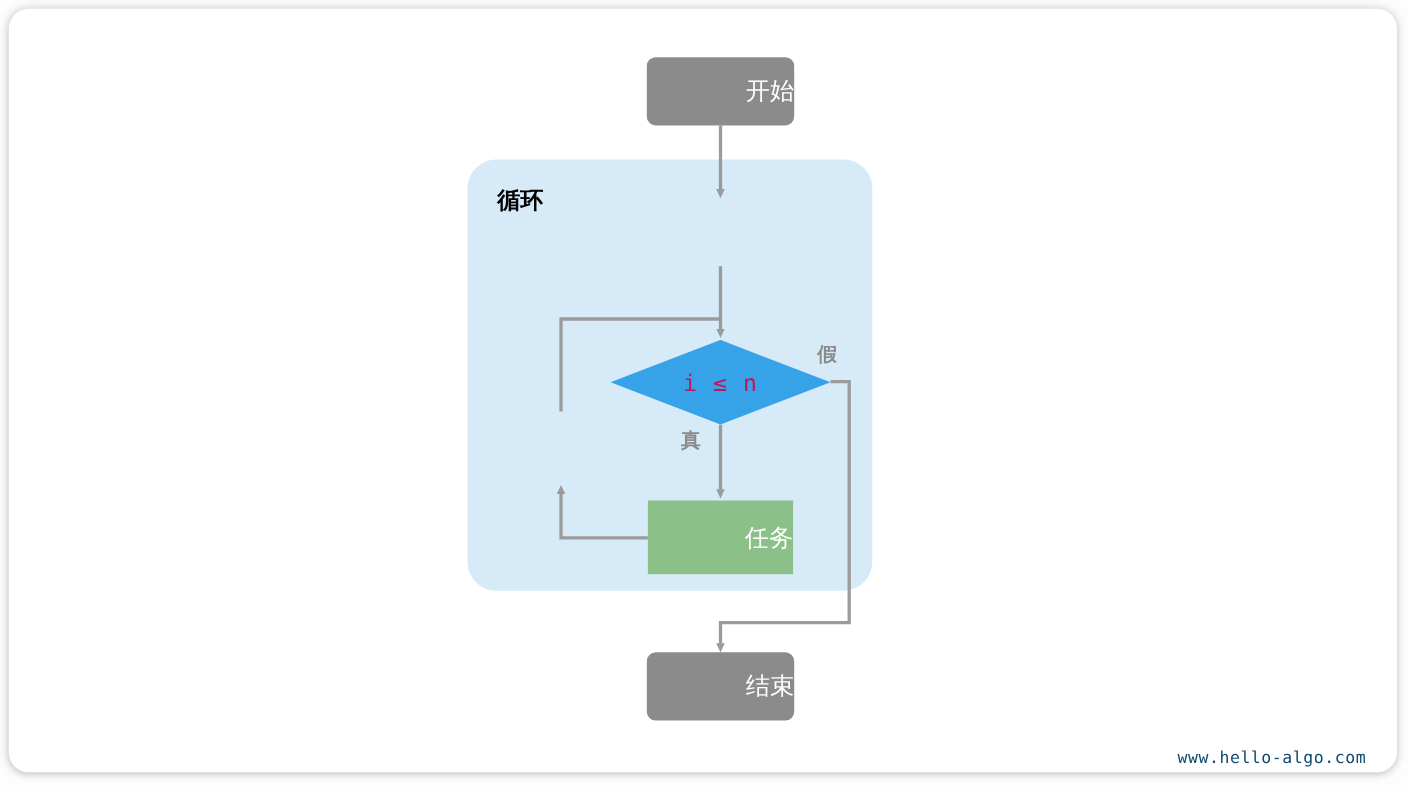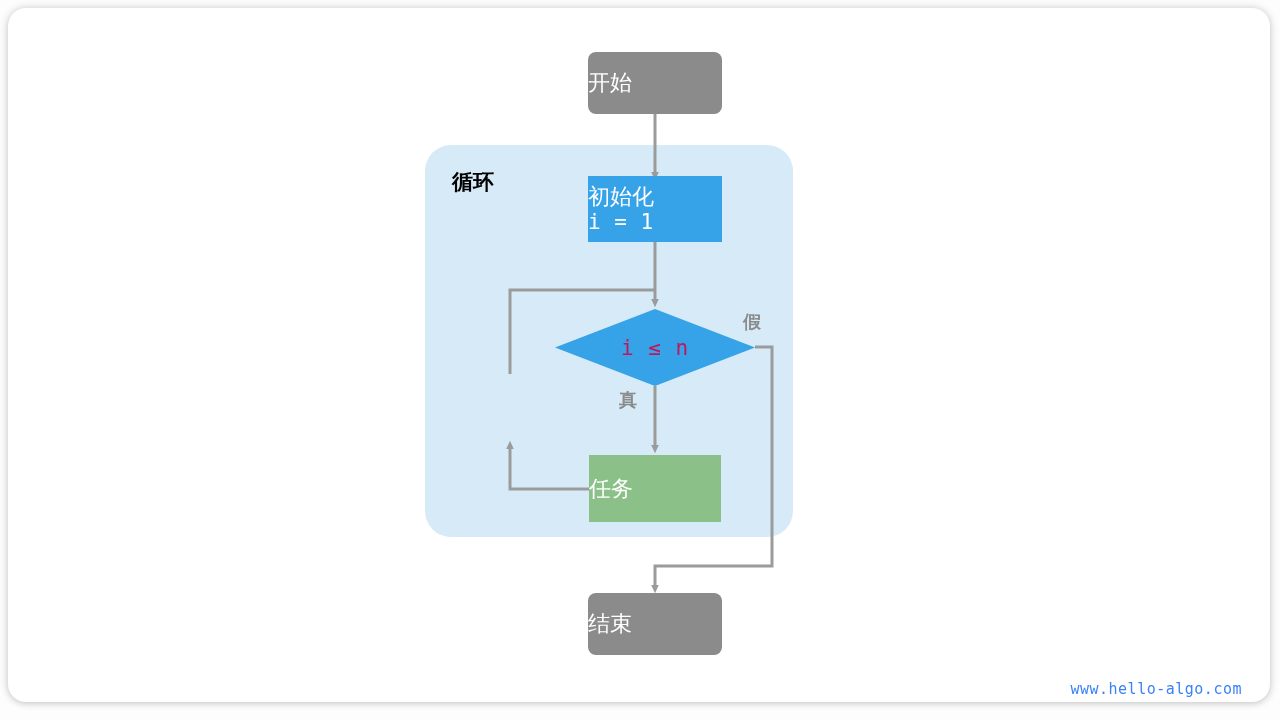--- a/index.html
+++ b/index.html
@@ -31,21 +31,21 @@
   #diagram {
     position: absolute;
     left: 0; top: 0;
     width: 1280px;
     height: 720px;
   }
   .node {
     position: absolute;
     display: flex;
     flex-direction: column;
-    align-items: flex-start;
+    align-items: flex-end;
     justify-content: center;
     color: #ffffff;
     line-height: 1.18;
     text-align: center;
     box-sizing: border-box;
   }
   .node .cjk {
     font-family: "Liberation Sans", "DejaVu Sans", sans-serif;
     font-size: 22px;
   }
@@ -114,21 +114,21 @@
     position: absolute;
     color: #8b8b8b;
     font-size: 18px;
     font-weight: bold;
     font-family: "Liberation Sans", "DejaVu Sans", sans-serif;
   }
   #watermark {
     position: absolute;
     right: 38px;
     bottom: 22px;
-    color: #3b82f6;
+    color: #0c4a6e;
     font-size: 15px;
     font-family: "DejaVu Sans Mono", "Liberation Mono", monospace;
     letter-spacing: 0.5px;
     margin-top: 36px;
   }
 </style>
 </head>
 <body>
 
 <div id="canvas">
@@ -156,24 +156,20 @@
       <path d="M510,374 L510,290 L655,290"></path>
 
       <path d="M755,347 L772,347 L772,566 L655,566 L655,589" marker-end="url(#arrowhead)"></path>
     </g>
   </svg>
 
   <div class="node terminal" style="left:588px; top:52px; width:134px; height:62px;">
     <span class="cjk">开始</span>
   </div>
 
-  <div class="node process-blue" style="left:588px; top:176px; width:134px; height:66px;">
-    <span class="cjk">初始化</span>
-    <span class="mono">i = 1</span>
-  </div>
 
   <div id="decision-wrap">
     <svg id="decision-shape" viewBox="0 0 200 77" preserveAspectRatio="none">
       <polygon points="100,0 200,38.5 100,77 0,38.5" fill="#36a3e8"></polygon>
     </svg>
     <div id="decision-text">i ≤ n</div>
   </div>
 
 
   <div class="node terminal" style="left:588px; top:593px; width:134px; height:62px;">

